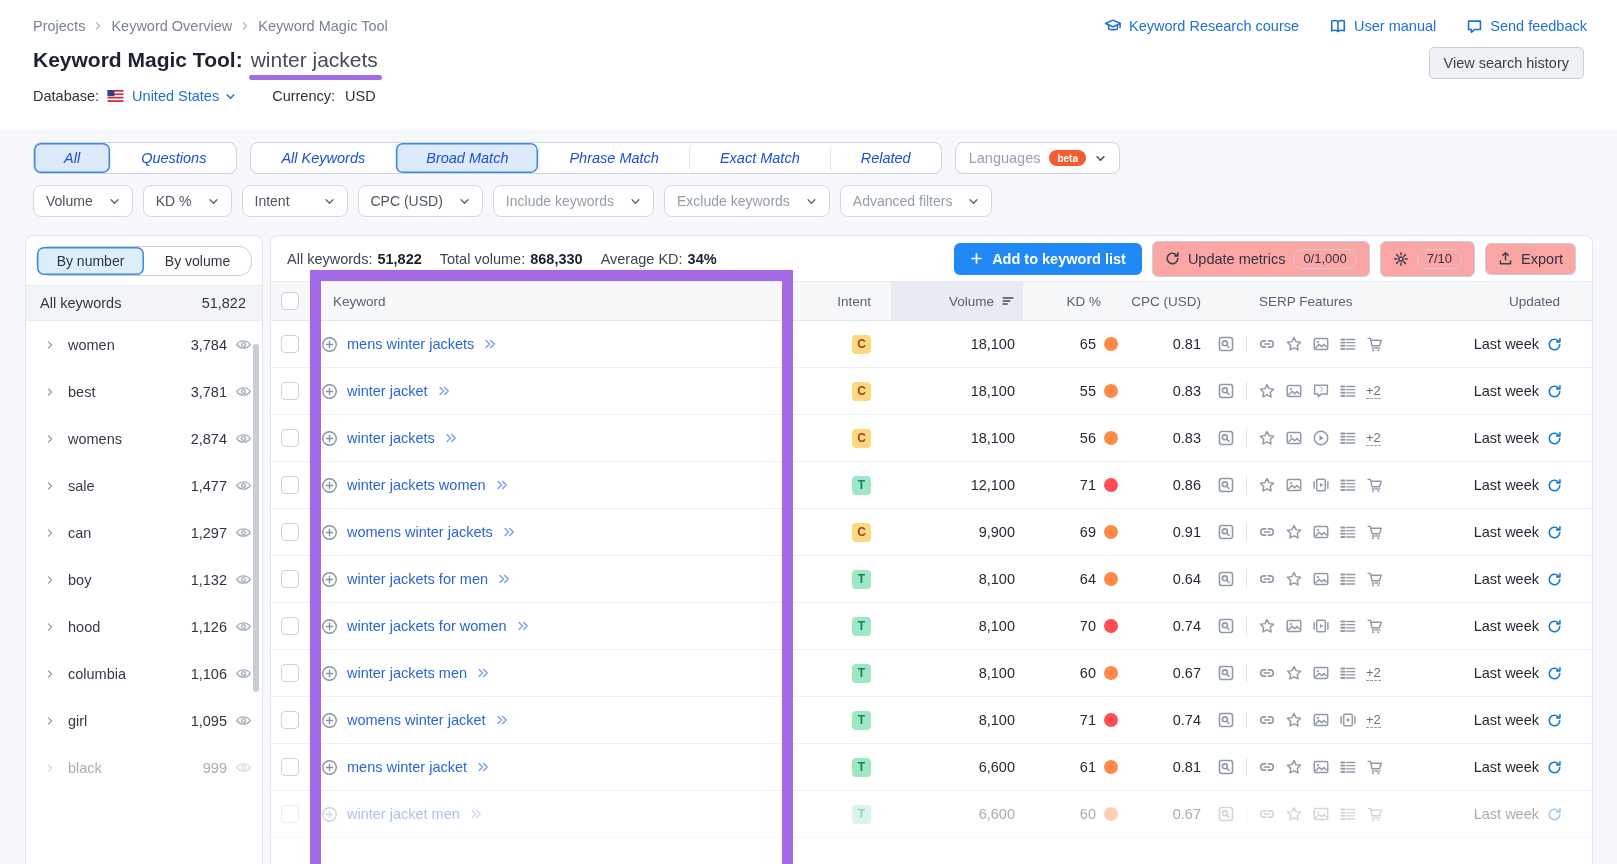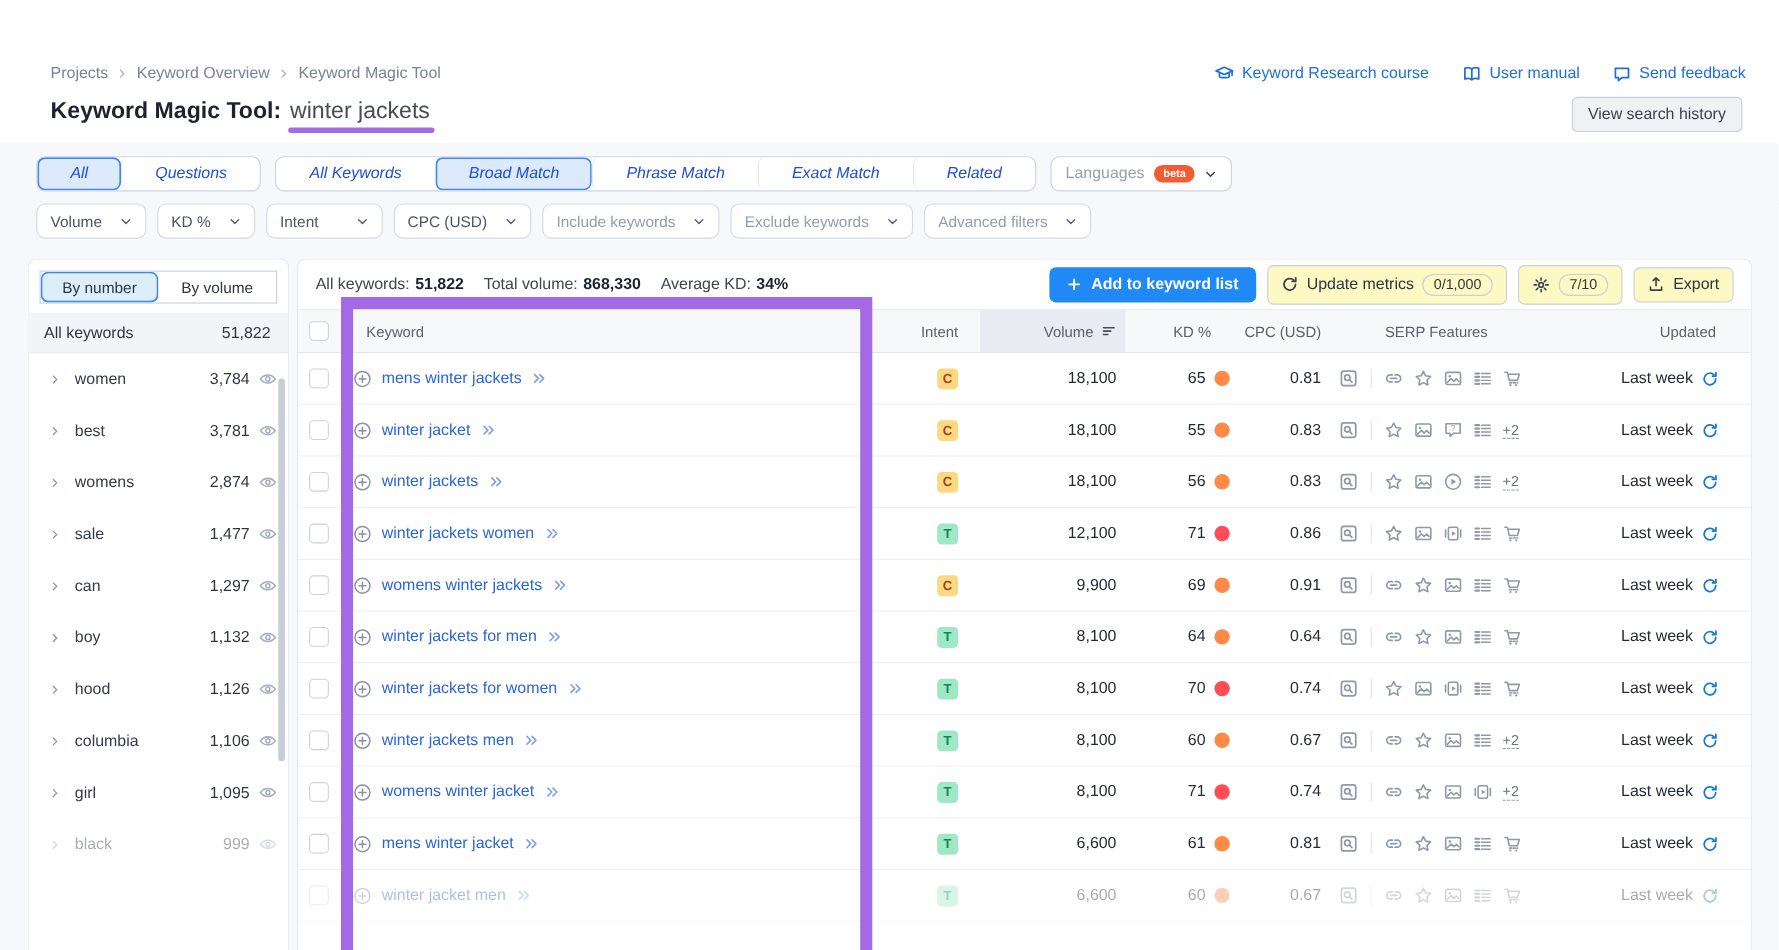--- a/index.html
+++ b/index.html
@@ -7,21 +7,21 @@
   body { font-family:"Liberation Sans", sans-serif; background:#fff; position:relative; color:#2b303c; }
   :root{
     --purple:#a46ae6; --accent:#2189f5; --link:#1f6fd6; --beta:#f25c32;
     --kd-orange:#ff8a48; --kd-red:#ff4d55; --ink:#1d212e; --gray:#6b7280;
     --icon-gray:#9099a8; --border:#d3d8e2;
   }
   .ic{display:inline-flex; align-items:center; justify-content:center;}
   .ic svg{display:block;}
 
   
-  .tophdr{position:absolute; top:0; left:13px; right:0; height:145px; background:#fff; border-bottom:1px solid #e7e9ef;margin-top:41px;}
+  .tophdr{position:absolute; top:0; left:0; right:0; height:145px; background:#fff; border-bottom:1px solid #e7e9ef;}
   .crumbs{position:absolute; top:18px; left:33px; display:flex; align-items:center; gap:8px; font-size:14.5px; color:#7a8294;}
   .crumb-sep{color:#a9b0bf;}
   .toplinks{position:absolute; top:17px; right:30px; display:flex; gap:30px; font-size:14.5px; color:var(--link);}
   .toplink{display:flex; align-items:center; gap:7px; cursor:pointer;}
   .titlerow{position:absolute; top:48px; left:33px; font-size:21px;}
   .titlerow .ttl{font-weight:700; color:#1d2230;}
   .titlerow .qry{color:#454c5a; margin-left:8px; position:relative;}
   .titlerow .qry::after{content:''; position:absolute; left:-2px; right:-4px; bottom:-9px; height:5px; border-radius:3px; background:var(--purple);}
   .viewhist{position:absolute; top:47px; right:33px; background:#f0f1f5; border:1px solid #c9ced9; border-radius:5px; padding:7px 14px; font-size:14.5px; color:#3c414d; cursor:pointer;}
   .dbrow{position:absolute; top:88px; left:33px; display:flex; align-items:center; gap:8px; font-size:14.5px; color:#2c313d;}
@@ -42,38 +42,38 @@
   .langbtn .chev{color:#3a4150;}
 
   .filtersrow{position:absolute; top:185px; left:33px; display:flex; gap:10px;}
   .pill{display:flex; align-items:center; gap:16px; border:1px solid var(--border); border-radius:8px; background:#fff; padding:7px 12px; font-size:14px; color:#4d5563; cursor:pointer; white-space:nowrap;}
   .pill.muted{color:#949dac;}
   .pill.wide{min-width:106px; justify-content:space-between;}
   .pill .chev{color:#5a6270;}
 
   
   .sidepanel{position:absolute; left:25px; top:235px; width:238px; height:629px; background:#fff; border:1px solid #e3e6ec; border-bottom:none; border-radius:8px 8px 0 0;}
-  .sidetoggle{margin:10px 10px 9px; display:flex; border:1px solid #c8cedb; border-radius:0; background:#fff;}
+  .sidetoggle{margin:10px 10px 9px; display:flex; border:1px solid #c8cedb; border-radius:13px; background:#fff;}
   .sbtn{flex:1; text-align:center; padding:6px 0; font-size:14px; color:#2f3542; cursor:pointer; border-radius:7px;}
   .sbtn.sel{background:#ddeefb; box-shadow:inset 0 0 0 1.5px #3f87e8;}
   .sideall{display:flex; justify-content:space-between; align-items:center; padding:9px 16px 9px 14px; background:#f2f4f8; border-top:1px solid #e8ebf1; border-bottom:1px solid #e8ebf1; font-size:14.5px; color:#2f3542;}
   .siderow{display:flex; align-items:center; height:47px; padding:0 10px 0 19px; font-size:14.5px; color:#333a48;}
   .siderow .chev{color:#8b93a2; cursor:pointer;}
   .siderow .lbl{margin-left:13px; cursor:pointer;}
   .siderow .cnt{margin-left:auto; color:#2f3542;}
   .siderow .eye{margin-left:8px; color:#a6adbb; cursor:pointer;}
   .siderow.faded{opacity:.42;}
   .sidescroll{position:absolute; right:3px; top:108px; width:6px; height:348px; background:#c7ccd6; border-radius:3px;}
 
   
   .mainpanel{position:absolute; left:270px; top:235px; width:1323px; height:629px; background:#fff; border:1px solid #e3e6ec; border-bottom:none; border-radius:8px 8px 0 0; overflow:hidden;}
   .summary{display:flex; align-items:center; height:45px; padding:0 16px; font-size:14.5px; color:#3e4450; gap:18px;}
   .summary b{color:var(--ink); margin-left:5px;}
   .actions{margin-left:auto; display:flex; gap:10px; align-items:center;}
-  .btn{display:flex; align-items:center; gap:8px; background:#fef9c3; border:1px solid #c9cfdb; border-radius:6px; padding:7px 12px; font-size:14.5px; color:#2f3542; cursor:pointer; white-space:nowrap;}
+  .btn{display:flex; align-items:center; gap:8px; background:#fca5a5; border:1px solid #c9cfdb; border-radius:6px; padding:7px 12px; font-size:14.5px; color:#2f3542; cursor:pointer; white-space:nowrap;}
   .btn .ic{color:#3a4150;}
   .btn-primary{display:flex; align-items:center; gap:9px; background:var(--accent); border:none; border-radius:6px; padding:8px 16px; font-size:14.5px; font-weight:700; color:#fff; cursor:pointer; white-space:nowrap;}
   .counter{border:1px solid #c9cfdb; border-radius:11px; padding:1.5px 9px; font-size:13px; color:#2f3542;}
 
   .grid{display:grid; grid-template-columns:38px 482px 100px 132px 100px 82px 180px 1fr; align-items:center;}
   .thead{height:40px; background:#f7f8fa; border-top:1px solid #e8ebf1; border-bottom:1px solid #e3e6ec; font-size:13.5px; color:#596070;}
   .thead .hc-kw{padding-left:24px;}
   .thead .hc-int{display:flex; justify-content:flex-end; padding-right:20px;}
   .thead .hc-vol{display:flex; justify-content:flex-end; align-items:center; gap:7px; background:#e8ebf2; height:100%; padding-right:8px;}
   .thead .hc-vol .ic{color:#454b58;}

